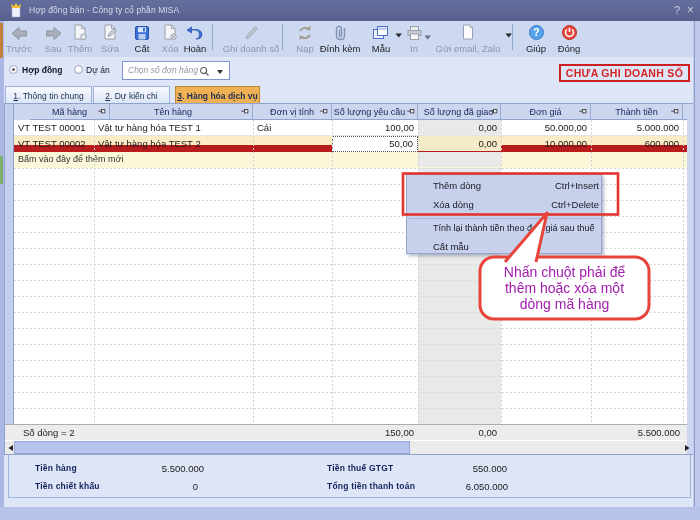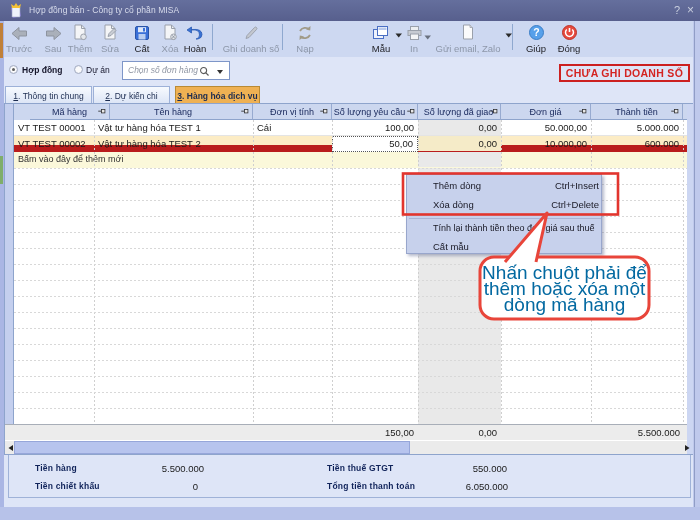--- a/index.html
+++ b/index.html
@@ -74,21 +74,21 @@
 .fval { position:absolute; text-align:right; color:#1a1a1a; font-size:9.5px; }
 
 
 #menu { left:406px; top:174px; width:196px; height:80px; background:#c7d1ec;
   border:1px solid #98a6cc; font-size:9.5px; color:#191925; box-shadow:2px 2px 3px rgba(90,100,140,0.45); }
 .mi { position:absolute; left:26px; }
 .msc { position:absolute; text-align:right; }
 #msep { position:absolute; left:2px; top:43px; width:192px; height:1px; background:#a9b5d6; }
 
 #callout-text { left:480px; top:265px; width:169px; text-align:center;
-  font-size:19px; line-height:15.8px; color:#0369a1; }
+  font-size:14px; line-height:15.8px; color:#a21caf; }
 </style>
 </head>
 <body>
 
 <div class="abs" id="content"></div>
 <div class="abs" id="titlebar">
   <svg class="abs" style="left:9px;top:3px" width="14" height="15" viewBox="0 0 14 15">
     <path d="M2 5 L10 3 L12 13 L4 15 Z" fill="#7f6fd0"></path>
     <path d="M3 4 L11 4 L11 14 L3 14 Z" fill="#eef3fb" stroke="#9aa6c8" stroke-width="0.6"></path>
     <path d="M2 1 L5 3 L7 0 L9 3 L12 1 L11 5 L3 5 Z" fill="#f4c236"></path>
@@ -141,20 +141,23 @@
   <div class="tbi" style="left:212px;width:70px;"><div class="ic"><svg width="16" height="16" viewBox="0 0 16 16" style="margin-top:2px">
           <path d="M3 13.5 L4 10.5 L11.5 2.5 Q12.5 1.5 13.5 2.5 Q14.5 3.5 13.5 4.5 L6 12.5 L3 13.5" fill="#c3c7cf" stroke="#989ea9" stroke-width="0.9"></path>
         </svg></div>Ghi doanh số</div>
   <div class="tbsep" style="left:278px;"></div>
   <div class="tbi" style="left:283px;width:36px;"><div class="ic"><svg width="16" height="16" viewBox="0 0 16 16" style="margin-top:2px">
           <path d="M12.5 4.5 A6 6 0 0 0 3 6" fill="none" stroke="#a09a88" stroke-width="1.8"></path>
           <path d="M13.5 1 L13.2 5.4 L9 4.6 Z" fill="#a09a88"></path>
           <path d="M3.5 11.5 A6 6 0 0 0 13 10" fill="none" stroke="#a09a88" stroke-width="1.8"></path>
           <path d="M2.5 15 L2.8 10.6 L7 11.4 Z" fill="#a09a88"></path>
         </svg></div>Nạp</div>
+  <div class="tbi on" style="left:309px;width:54px;"><div class="ic"><svg width="14" height="17" viewBox="0 0 14 17" style="margin-top:1px">
+          <path d="M11.5 4 L11.5 12 Q11.5 15.5 7.5 15.5 Q3.5 15.5 3.5 12 L3.5 5 Q3.5 2.5 6 2.5 Q8.5 2.5 8.5 5 L8.5 11.5 Q8.5 12.5 7.5 12.5 Q6.5 12.5 6.5 11.5 L6.5 5.5" fill="none" stroke="#8694b4" stroke-width="1.4"></path>
+        </svg></div>Đính kèm</div>
   <div class="tbi on" style="left:357px;width:40px;"><div class="ic"><svg width="18" height="16" viewBox="0 0 18 16" style="margin-top:2px">
           <rect x="1.5" y="4.5" width="10" height="9" fill="#eef2fc" stroke="#4a6fc4" stroke-width="1"></rect>
           <rect x="5.5" y="1.5" width="10" height="9" fill="#ffffff" stroke="#4a6fc4" stroke-width="1"></rect>
           <rect x="6.5" y="2.5" width="8" height="2.5" fill="#b9c9ec"></rect>
         </svg></div>Mẫu</div>
   <svg class="abs" style="left:391px;top:12px" width="8" height="5" viewBox="0 0 8 5">
       <path d="M0.5 0.5 L7 0.5 L3.7 4.5 Z" fill="#2a2a2a"></path>
     </svg>
   <div class="tbi" style="left:395px;width:30px;"><div class="ic"><svg width="17" height="16" viewBox="0 0 17 16" style="margin-top:2px">
           <rect x="4.5" y="1.5" width="8" height="4" fill="#eceef1" stroke="#9aa0ab"></rect>
@@ -279,20 +282,21 @@
 <div class="hline" style="top:296px;"></div>
 <div class="hline" style="top:312px;"></div>
 <div class="hline" style="top:328px;"></div>
 <div class="hline" style="top:344px;"></div>
 <div class="hline" style="top:360px;"></div>
 <div class="hline" style="top:376px;"></div>
 <div class="hline" style="top:392px;"></div>
 <div class="hline" style="top:408px;"></div>
 
 <div class="abs" id="sumrow">
+  <div class="gcell" style="left:14px;width:200px;">Số dòng = 2</div>
   <div class="gcell num" style="left:327px;width:86px;">150,00</div>
   <div class="gcell num" style="left:413px;width:83px;">0,00</div>
   <div class="gcell num" style="left:586px;width:93px;">5.500.000</div>
 </div>
 <div class="abs" id="hscroll"></div>
 <div class="abs" id="hthumb"></div>
 <svg class="abs" style="left:8px;top:445px" width="6" height="6" viewBox="0 0 6 6">
     <path d="M5 0 L5 6 L0.5 3 Z" fill="#222"></path>
   </svg>
 <svg class="abs" style="left:684px;top:445px" width="6" height="6" viewBox="0 0 6 6">

